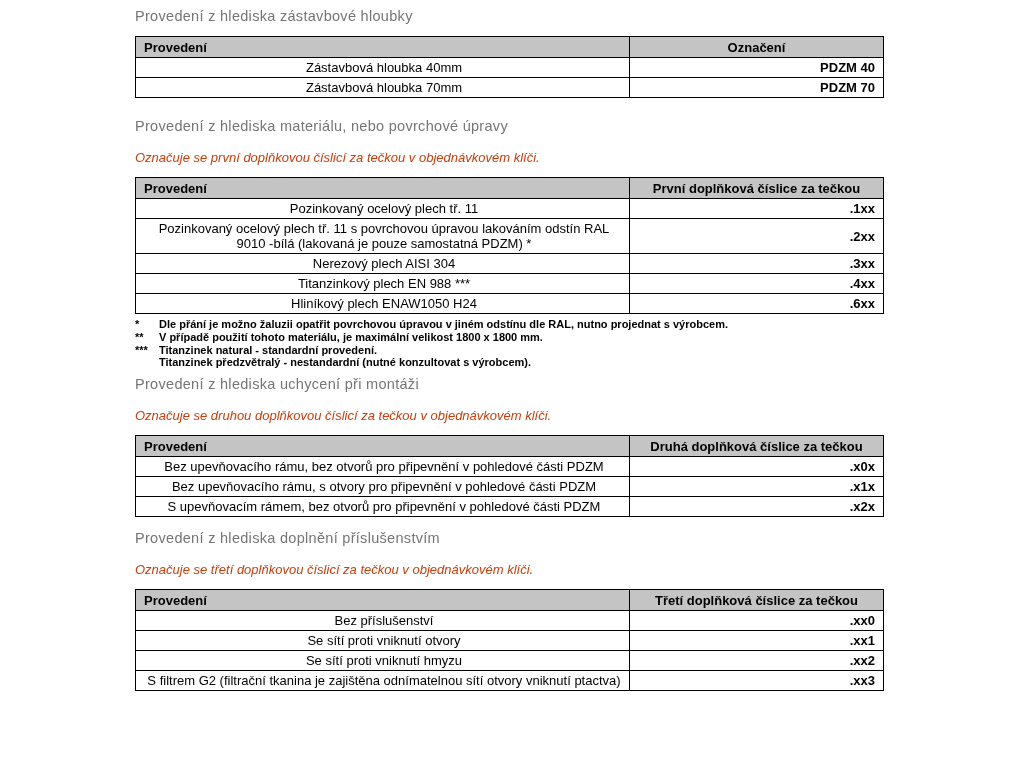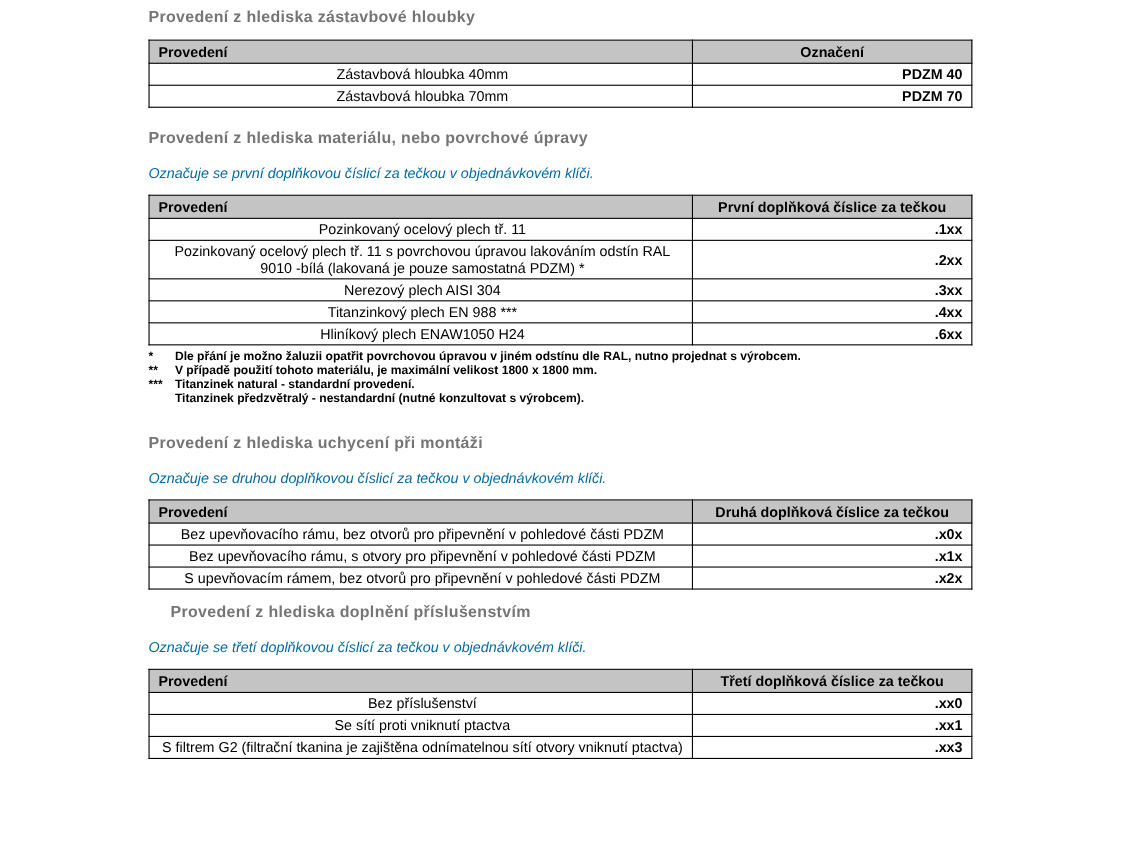--- a/index.html
+++ b/index.html
@@ -6,30 +6,30 @@
   html, body { margin: 0; padding: 0; }
   body {
     width: 1024px; height: 768px;
     background: #ffffff;
     font-family: "Liberation Sans", "DejaVu Sans", sans-serif;
     color: #000;
   }
   .content { position: absolute; left: 135px; top: 0; width: 749px; }
 
   .heading {
-    font-size: 14.5px; font-weight: bold; color: #757575;
+    font-size: 14.5px; font-weight: normal; color: #757575;
     letter-spacing: 0.3px; margin: 0;
   }
   .h-depth    { margin-top: 8px; }
   .h-material { margin-top: 20px; }
-  .h-mount    { margin-top: 26px; }
-  .h-acc      { margin-top: 13px; margin-left: 20px; }
+  .h-mount    { margin-top: 7px; }
+  .h-acc      { margin-top: 13px; }
 
   .intro {
-    font-style: italic; font-size: 13px; color: #0369a1;
+    font-style: italic; font-size: 13px; color: #c2410c;
     margin: 16px 0 0 0;
   }
 
   table.spec { border-collapse: collapse; width: 100%; margin-top: 12px; }
   table.spec th, table.spec td {
     border: 1px solid #000;
     font-size: 13px;
     padding: 2px 8px;
   }
   table.spec th {
@@ -159,22 +159,26 @@
         <th class="name">Provedení</th>
         <th class="code">Třetí doplňková číslice za tečkou</th>
       </tr>
     </thead>
     <tbody>
       <tr>
         <td class="name">Bez příslušenství</td>
         <td class="code">.xx0</td>
       </tr>
       <tr>
-        <td class="name">Se sítí proti vniknutí ptactva</td>
+        <td class="name">Se sítí proti vniknutí otvory</td>
         <td class="code">.xx1</td>
+      </tr>
+      <tr>
+        <td class="name">Se sítí proti vniknutí hmyzu</td>
+        <td class="code">.xx2</td>
       </tr>
       <tr>
         <td class="name">S filtrem G2 (filtrační tkanina je zajištěna odnímatelnou sítí otvory vniknutí ptactva)</td>
         <td class="code">.xx3</td>
       </tr>
     </tbody>
   </table>
   <div class="notes">
   </div>
 

